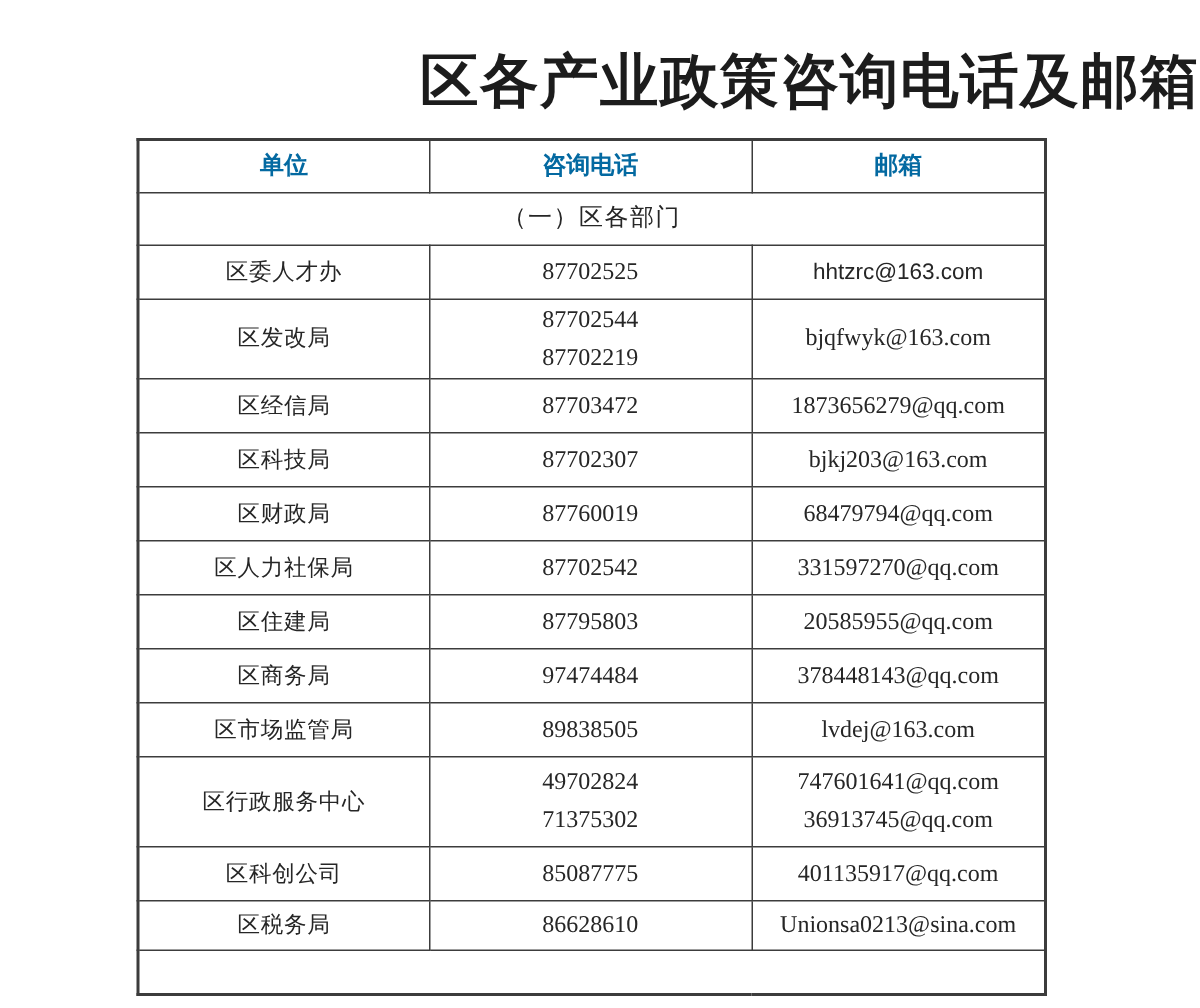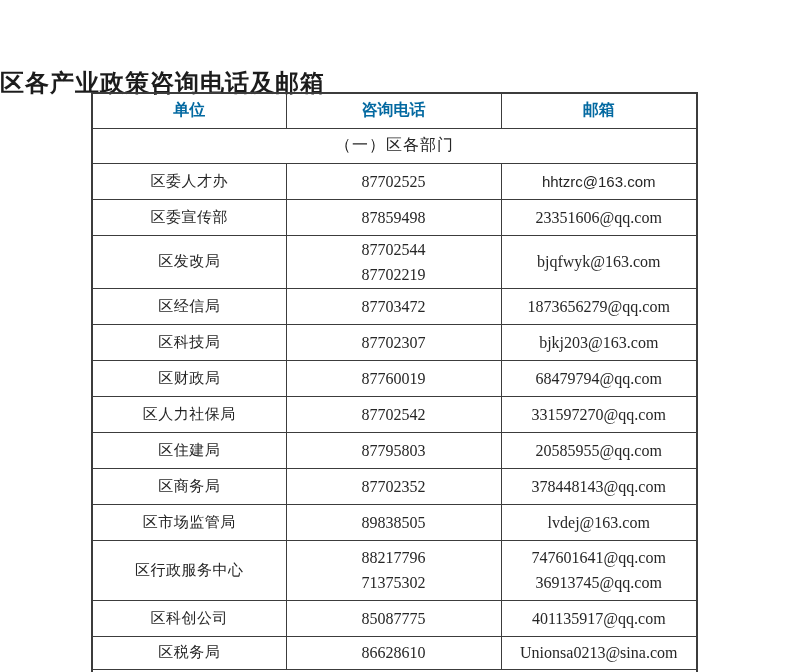--- a/index.html
+++ b/index.html
@@ -11,27 +11,26 @@
     position: relative;
     font-family: "Liberation Serif", "DejaVu Serif", serif;
     color: #262626;
   }
   .page { position: absolute; inset: 0; }
   .title {
     position: absolute;
     top: 27px;
     left: 0;
     width: 100%;
-    text-align: left;
+    text-align: right;
     font-family: "Liberation Sans", "DejaVu Sans", sans-serif;
     font-weight: 700;
-    font-size: 24px;
+    font-size: 39px;
     letter-spacing: 1px;
     color: #1c1c1c;
-    margin-top: 40px;
   }
   table.contacts {
     position: absolute;
     left: 91px;
     top: 92px;
     width: 605px;
     border-collapse: collapse;
     table-layout: fixed;
     border: 2px solid #3c3c3c;
   }
@@ -91,29 +90,20 @@
       </tr>
       <tr class="data-row row-0">
           <td class="unit">区委人才办</td>
           <td class="phone">
             <div class="cell-line">87702525</div>
           </td>
           <td class="email sans">
             <div class="cell-line">hhtzrc@163.com</div>
           </td>
         </tr>
-        <tr class="data-row row-1">
-          <td class="unit">区委宣传部</td>
-          <td class="phone">
-            <div class="cell-line">87859498</div>
-          </td>
-          <td class="email">
-            <div class="cell-line">23351606@qq.com</div>
-          </td>
-        </tr>
         <tr class="data-row row-2">
           <td class="unit">区发改局</td>
           <td class="phone">
             <div class="cell-line">87702544</div>
             <div class="cell-line">87702219</div>
           </td>
           <td class="email">
             <div class="cell-line">bjqfwyk@163.com</div>
           </td>
         </tr>
@@ -158,39 +148,39 @@
           <td class="phone">
             <div class="cell-line">87795803</div>
           </td>
           <td class="email">
             <div class="cell-line">20585955@qq.com</div>
           </td>
         </tr>
         <tr class="data-row row-8">
           <td class="unit">区商务局</td>
           <td class="phone">
-            <div class="cell-line">87702352</div>
+            <div class="cell-line">97474484</div>
           </td>
           <td class="email">
             <div class="cell-line">378448143@qq.com</div>
           </td>
         </tr>
         <tr class="data-row row-9">
           <td class="unit">区市场监管局</td>
           <td class="phone">
             <div class="cell-line">89838505</div>
           </td>
           <td class="email">
             <div class="cell-line">lvdej@163.com</div>
           </td>
         </tr>
         <tr class="data-row row-10">
           <td class="unit">区行政服务中心</td>
           <td class="phone">
-            <div class="cell-line">88217796</div>
+            <div class="cell-line">49702824</div>
             <div class="cell-line">71375302</div>
           </td>
           <td class="email">
             <div class="cell-line">747601641@qq.com</div>
             <div class="cell-line">36913745@qq.com</div>
           </td>
         </tr>
         <tr class="data-row row-11">
           <td class="unit">区科创公司</td>
           <td class="phone">

